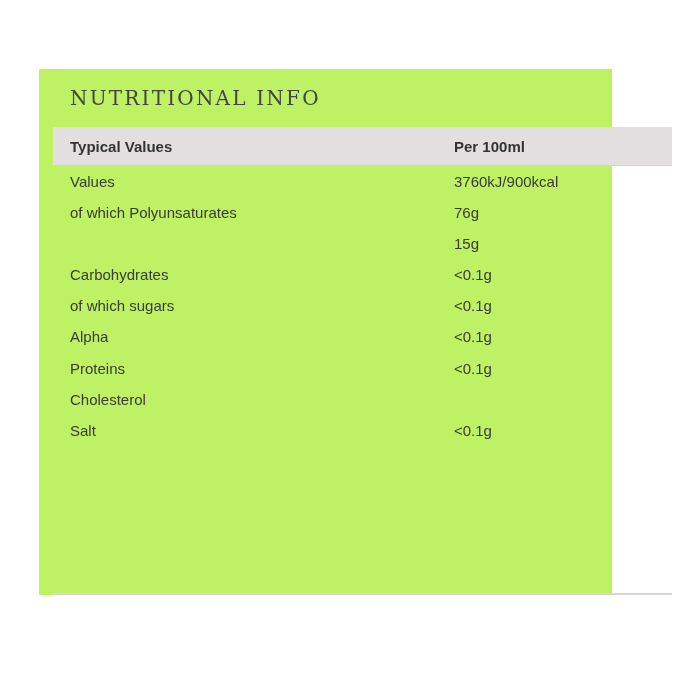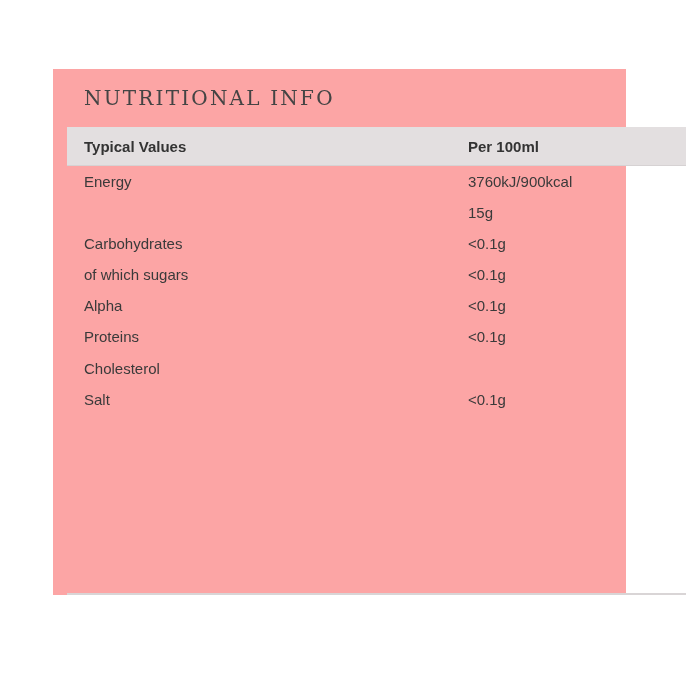--- a/index.html
+++ b/index.html
@@ -1,19 +1,19 @@
 <!DOCTYPE html>
 <html><head>
   <meta charset="utf-8">
   <style>
     html, body { margin: 0; padding: 0; background: #ffffff; }
     body { width: 700px; height: 700px; position: relative; overflow: hidden; font-family: "Liberation Sans", sans-serif; }
     .panel {
-      position: absolute; left: 53px; top: 69px; width: 573px; height: 526px;
-      background: #fca5a5;
+      position: absolute; left: 39px; top: 69px; width: 573px; height: 526px;
+      background: #bef264;
     }
     .panel-title {
       position: absolute; left: 31px; top: 17px;
       font-family: "DejaVu Serif", serif; font-size: 20px; letter-spacing: 2.2px;
       color: #444;
       font-weight: normal;
     }
     .toggle-dot {
       position: absolute; left: 596px; top: 20px; width: 18px; height: 18px;
       border-radius: 50%; background: #ffffff;
@@ -44,22 +44,26 @@
   <div class="panel-title">NUTRITIONAL INFO</div>
   <div class="toggle-dot"></div>
 
   <div class="table">
     <div class="thead">
       <span class="th c1">Typical Values</span>
       <span class="th c2">Per 100ml</span>
     </div>
     <div class="tbody">
       <div class="row">
-          <span class="td c1">Energy</span>
+          <span class="td c1">Values</span>
           <span class="td c2">3760kJ/900kcal</span>
+        </div>
+      <div class="row">
+          <span class="td c1">of which Polyunsaturates</span>
+          <span class="td c2">76g</span>
         </div>
       <div class="row">
           <span class="td c2">15g</span>
         </div>
       <div class="row">
           <span class="td c1">Carbohydrates</span>
           <span class="td c2">&lt;0.1g</span>
         </div>
       <div class="row">
           <span class="td c1">of which sugars</span>

